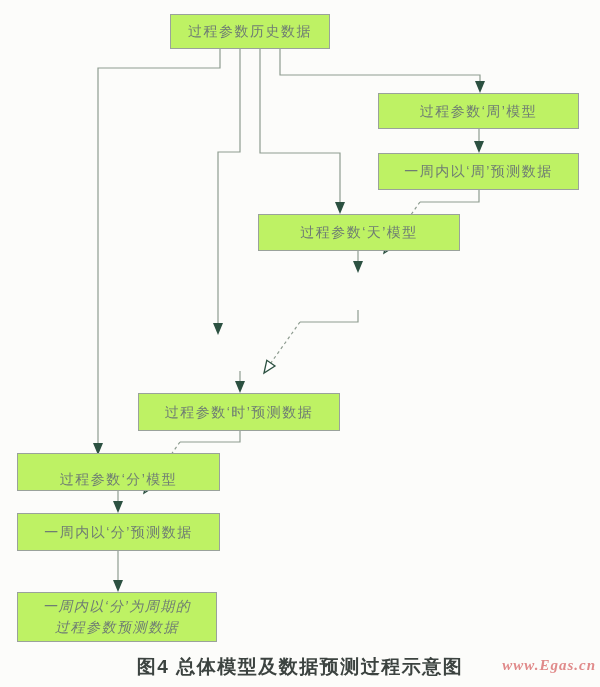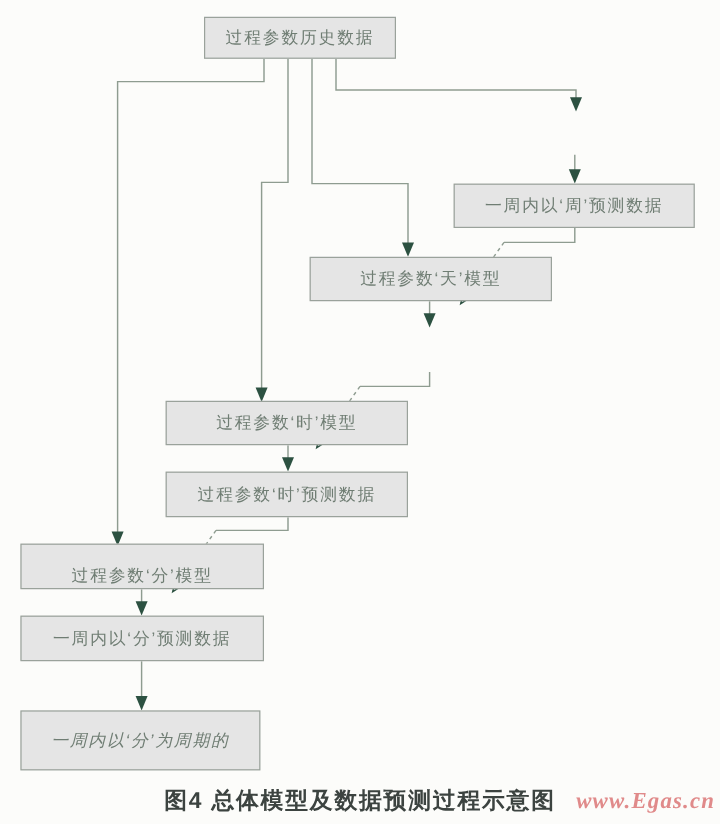--- a/index.html
+++ b/index.html
@@ -28,21 +28,21 @@
     left:0;top:0;
     width:600px;height:687px;
   }
   .conn{fill:none;stroke:var(--line);stroke-width:1.2;}
   .dotted{stroke-dasharray:3,3;}
   .head{fill:var(--arrow);stroke:none;}
   .openhead{fill:#ffffff;stroke:var(--arrow);stroke-width:1.3;}
   .node{
     position:absolute;
     border:1px solid var(--border);
-    background:#e5e5e5;
+    background:#bef264;
     color:var(--text);
     display:flex;
     align-items:center;
     justify-content:center;
     flex-direction:column;
     font-size:14px;
     letter-spacing:1.5px;
     text-align:center;
     line-height:1.5;
   }
@@ -56,21 +56,21 @@
     letter-spacing:1.5px;
     color:var(--caption);
   }
   .watermark{
     position:absolute;
     right:4px;
     top:657px;
     font-family:"Liberation Serif", serif;
     font-style:italic;
     font-weight:bold;
-    font-size:19px;
+    font-size:15px;
     letter-spacing:1px;
     color:var(--watermark);
   }
 </style>
 </head>
 <body>
 
 <div class="page">
 
   <svg class="canvas" viewBox="0 0 600 687">
@@ -108,47 +108,48 @@
 
     <path class="conn" d="M240,431 L240,442 L180,442"></path>
     <path class="conn dotted" d="M180,442 L148,487"></path>
     <polygon class="openhead" points="0,0 -5,-12 5,-12" transform="translate(144,493) rotate(35)"></polygon>
   </svg>
 
   <div class="node" style="left:170px;top:14px;width:160px;height:35px;">
     <span>过程参数历史数据</span>
   </div>
 
+  <div class="node" style="left:378px;top:93px;width:201px;height:36px;">
+    <span>过程参数‘周’模型</span>
+  </div>
 
   <div class="node" style="left:378px;top:153px;width:201px;height:37px;">
     <span>一周内以‘周’预测数据</span>
   </div>
 
   <div class="node" style="left:258px;top:214px;width:202px;height:37px;">
     <span>过程参数‘天’模型</span>
   </div>
 
 
-  <div class="node" style="left:138px;top:334px;width:202px;height:37px;">
-    <span>过程参数‘时’模型</span>
-  </div>
 
   <div class="node" style="left:138px;top:393px;width:202px;height:38px;">
     <span>过程参数‘时’预测数据</span>
   </div>
 
   <div class="node" style="left:17px;top:453px;width:203px;height:38px;justify-content:flex-end;">
     <span>过程参数‘分’模型</span>
   </div>
 
   <div class="node" style="left:17px;top:513px;width:203px;height:38px;">
     <span>一周内以‘分’预测数据</span>
   </div>
 
   <div class="node" style="left:17px;top:592px;width:200px;height:50px;font-style:italic;">
     <span>一周内以‘分’为周期的</span>
+    <span>过程参数预测数据</span>
   </div>
 
   <div class="caption">图4  总体模型及数据预测过程示意图</div>
 
   <div class="watermark">www.Egas.cn</div>
 
 </div>
 
 </body></html>

